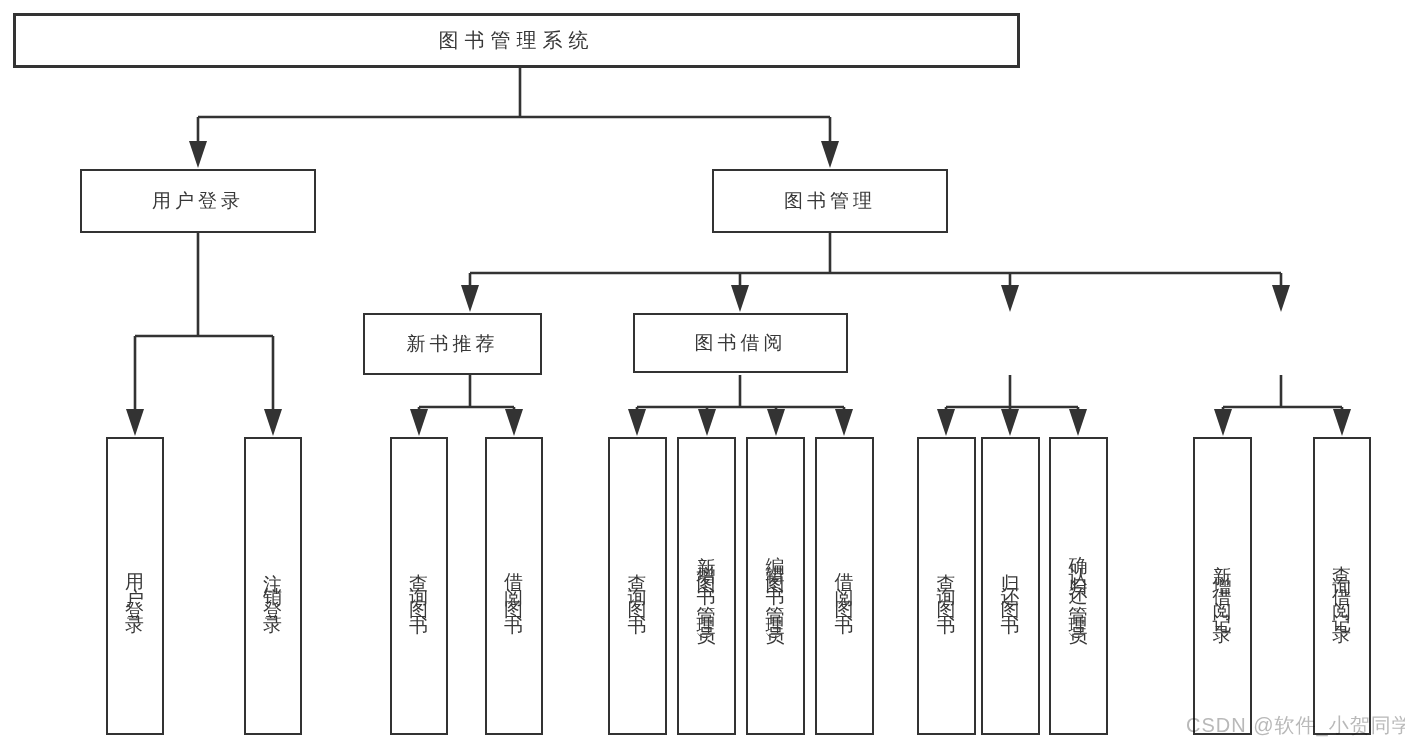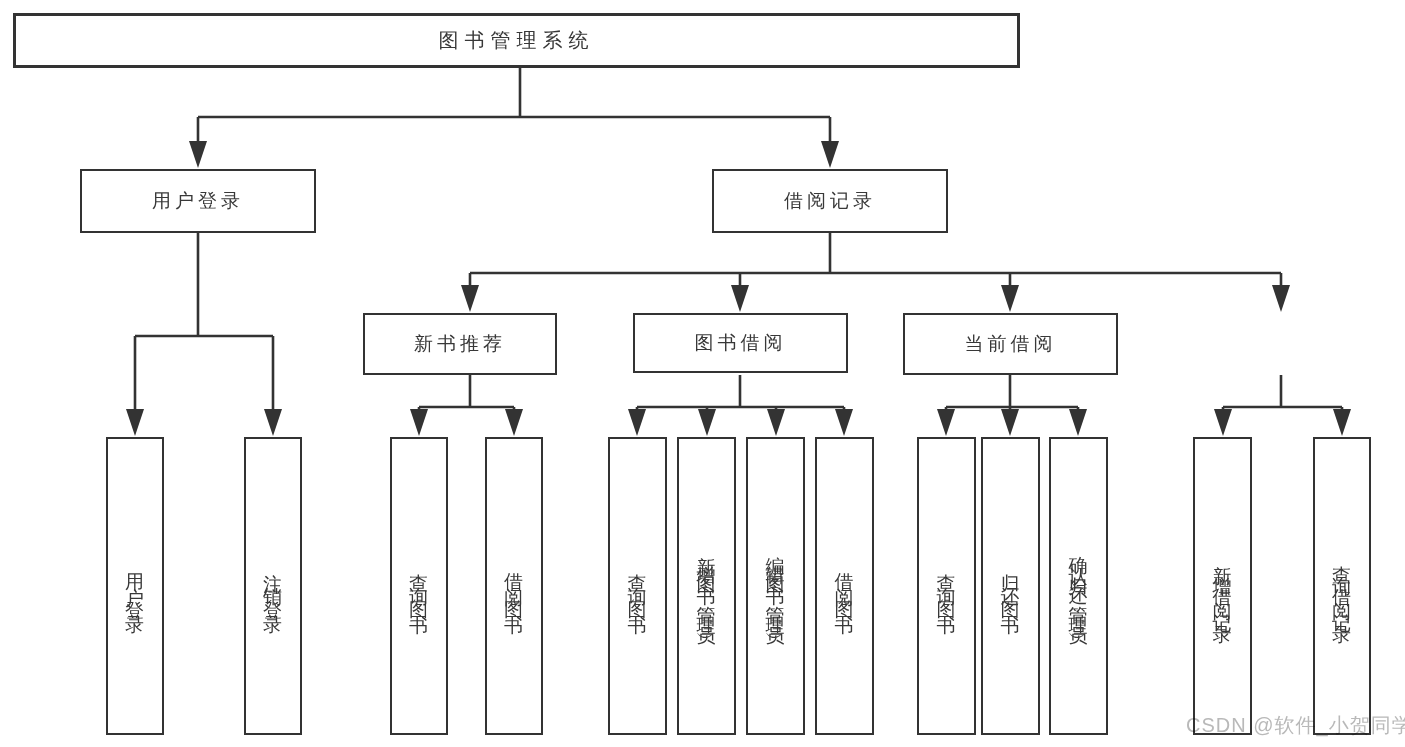--- a/index.html
+++ b/index.html
@@ -77,31 +77,28 @@
   </svg>
 
   <div class="node root h" style="left:13px;top:13px;width:1007px;height:55px">
     <span class="lbl">图书管理系统</span>
   </div>
 
   <div class="node h" style="left:80px;top:169px;width:236px;height:64px">
     <span class="lbl">用户登录</span>
   </div>
   <div class="node h" style="left:712px;top:169px;width:236px;height:64px">
-    <span class="lbl">借阅记录</span>
+    <span class="lbl">图书管理</span>
   </div>
 
-  <div class="node h" style="left:363px;top:313px;width:194px;height:62px">
+  <div class="node h" style="left:363px;top:313px;width:179px;height:62px">
     <span class="lbl">新书推荐</span>
   </div>
   <div class="node h" style="left:633px;top:313px;width:215px;height:60px">
     <span class="lbl">图书借阅</span>
-  </div>
-  <div class="node h" style="left:903px;top:313px;width:215px;height:62px">
-    <span class="lbl">当前借阅</span>
   </div>
 
   <div class="node v sp14" style="left:106px;top:437px;width:58px;height:298px">
     <span class="lbl">用户登录</span>
   </div>
   <div class="node v sp14" style="left:244px;top:437px;width:58px;height:298px">
     <span class="lbl">注销登录</span>
   </div>
 
   <div class="node v sp14" style="left:390px;top:437px;width:58px;height:298px">

